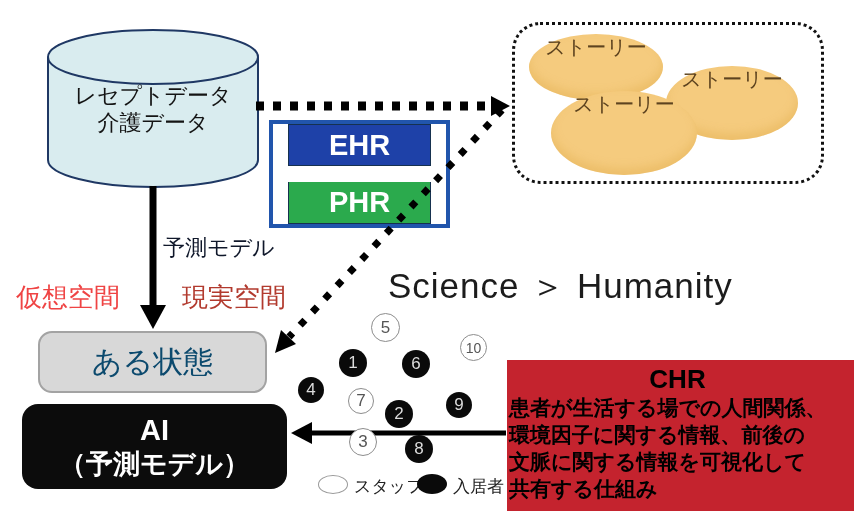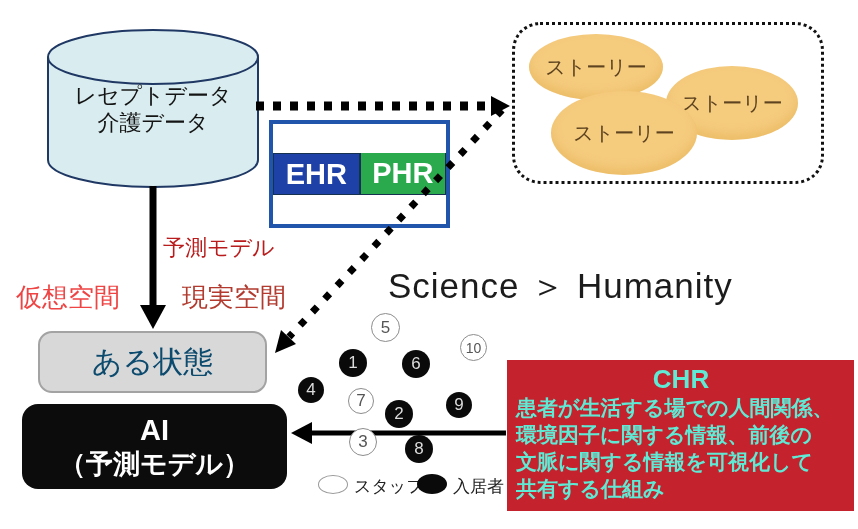--- a/index.html
+++ b/index.html
@@ -11,39 +11,39 @@
   svg.base{left:0;top:0;z-index:1;pointer-events:none;}
   svg.overlay{left:0;top:0;z-index:4;pointer-events:none;}
 
   
   .cyl-text{left:48px;top:82px;width:210px;z-index:3;text-align:center;
     font-size:22px;line-height:27px;color:#141414;}
 
   
   .story-cloud{left:512px;top:22px;width:306px;height:156px;z-index:2;
     border:3px dotted #111;border-radius:28px;background:#fff;}
-  .story-ellipse{z-index:3;border-radius:50%;display:flex;align-items:center;justify-content:center;
+  .story-ellipse{z-index:3;border-radius:50%;display:flex;justify-content:center;
     background:#f5cb7e;box-shadow:inset 0 -6px 10px rgba(222,166,66,.35);
     color:#5d431f;font-size:20px;}
   .se1{left:529px;top:34px;width:134px;height:66px;}
   .se2{left:551px;top:91px;width:146px;height:84px;}
   .se3{left:666px;top:66px;width:132px;height:74px;}
 
   
   .ehrphr{left:269px;top:120px;width:181px;height:108px;z-index:3;background:#fff;
-    border:4px solid #2155ac;box-sizing:border-box;display:flex;
+    border:4px solid #2155ac;box-sizing:border-box;display:flex;flex-direction:column;
     align-items:center;justify-content:space-between;}
   .band{width:143px;height:42px;display:flex;align-items:center;justify-content:center;
     color:#fff;font-size:29px;font-weight:bold;border:1px solid #16314f;box-sizing:border-box;}
   .ehr{background:#1e41a8;}
   .phr{background:#2baa4d;border-top:none;}
 
   
   .lbl{z-index:3;white-space:nowrap;}
-  .pred-label{left:163px;top:233px;font-size:22px;color:#b91c1c;text-align:center;}
+  .pred-label{left:163px;top:233px;font-size:22px;color:#0f172a;text-align:center;}
   .virtual{left:16px;top:280px;font-size:26px;color:#ef4444;}
   .real{left:182px;top:280px;font-size:26px;color:#b23a2e;}
   .science{left:388px;top:263px;font-size:35px;color:#1c1c1c;font-weight:400;letter-spacing:1px;}
 
   
   .state-box{left:38px;top:331px;width:229px;height:62px;z-index:2;background:#d8d8d8;
     border:2px solid #a3a3a3;border-radius:14px;box-sizing:border-box;
     display:flex;align-items:center;justify-content:center;font-size:30px;color:#0c4a6e;}
   .ai-box{left:22px;top:404px;width:265px;height:85px;z-index:2;background:#0c0c0c;
     border-radius:16px;display:flex;flex-direction:column;align-items:center;justify-content:center;
@@ -61,21 +61,21 @@
   
   .legend-dot{position:absolute;z-index:5;border-radius:50%;}
   .legend-staff-dot{left:318px;top:475px;width:30px;height:19px;background:#fff;border:1.5px solid #9a9a9a;box-sizing:border-box;}
   .legend-res-dot{left:417px;top:474px;width:30px;height:20px;background:#0a0a0a;}
   .legend-lbl{z-index:5;font-size:17px;color:#222;}
   .legend-staff-lbl{left:354px;top:475px;}
   .legend-res-lbl{left:453px;top:475px;}
 
   
   .chr-box{left:507px;top:360px;width:347px;height:151px;z-index:2;background:#c4232e;
-    color:#5eead4;box-sizing:border-box;padding:4px 8px 0 9px;}
+    color:#000000;box-sizing:border-box;padding:4px 8px 0 2px;}
   .chr-title{text-align:center;font-size:26px;font-weight:bold;line-height:30px;}
   .chr-line{font-size:21px;line-height:27px;font-weight:600;white-space:nowrap;}
 </style>
 </head>
 <body>
 
 <div class="canvas">
 
   <svg class="abs base" width="858" height="529" viewBox="0 0 858 529">
     <path d="M48,57 L48,160 A105,27 0 0 0 258,160 L258,57" fill="#d9ecef" stroke="#1f3864" stroke-width="2"></path>

